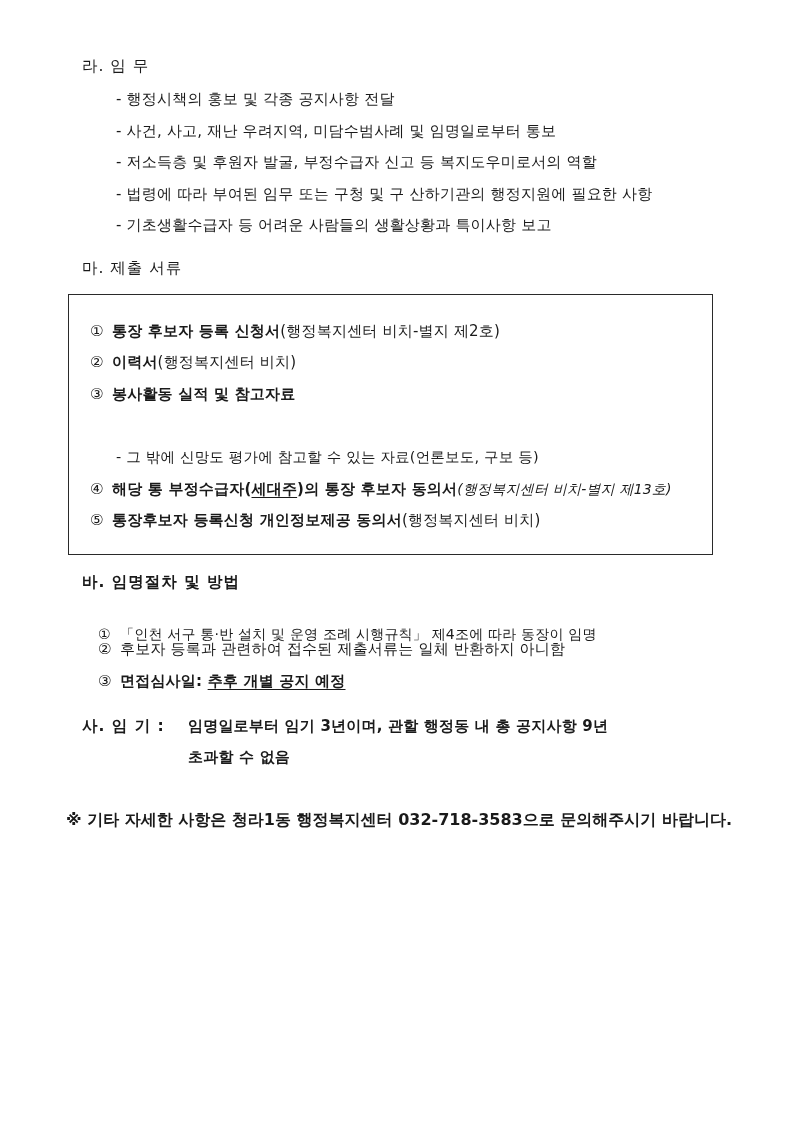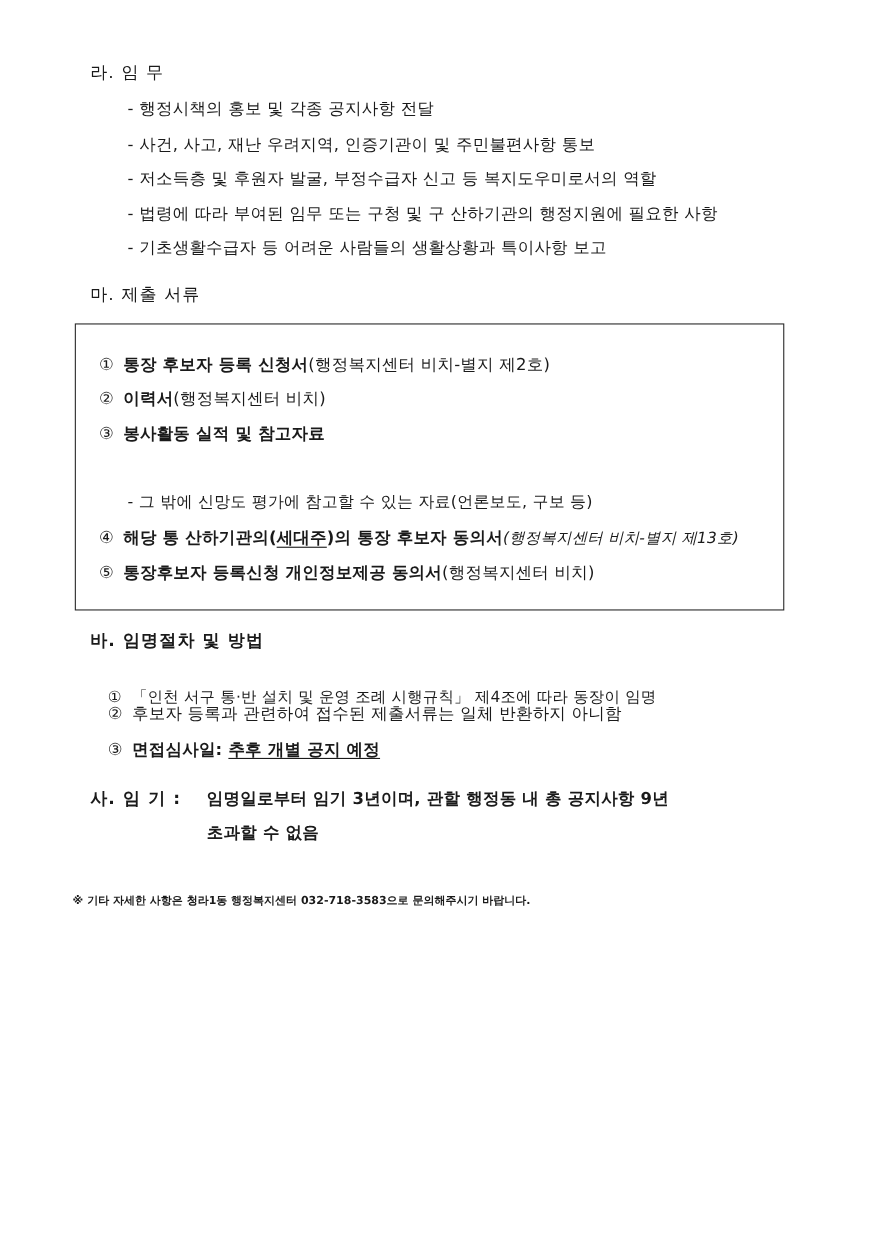--- a/index.html
+++ b/index.html
@@ -43,50 +43,50 @@
       box-sizing: border-box;
     }
     .underline {
       text-decoration: underline;
       text-underline-offset: 3px;
     }
     .circ {
       display: inline-block;
       width: 22px;
     }
-    .note { font-size: 10px; letter-spacing: 0px; }
+    .note { font-size: 16px; letter-spacing: 0px; }
   </style>
 </head>
 <body>
 
 <div class="page">
 
   <div class="line heading" style="left:82px; top:56px;">라. 임     무</div>
   <div class="line" style="left:116px; top:89px;">- 행정시책의 홍보 및 각종 공지사항 전달</div>
-  <div class="line" style="left:116px; top:121px;">- 사건, 사고, 재난 우려지역, 인증기관이 및 주민불편사항 통보</div>
+  <div class="line" style="left:116px; top:121px;">- 사건, 사고, 재난 우려지역, 미담수범사례 및 임명일로부터 통보</div>
   <div class="line" style="left:116px; top:152px;">- 저소득층 및 후원자 발굴, 부정수급자 신고 등 복지도우미로서의 역할</div>
   <div class="line" style="left:116px; top:184px;">- 법령에 따라 부여된 임무 또는 구청 및 구 산하기관의 행정지원에 필요한 사항</div>
   <div class="line" style="left:116px; top:215px;">- 기초생활수급자 등 어려운 사람들의 생활상황과 특이사항 보고</div>
 
   <div class="line heading" style="left:82px; top:258px;">마. 제출 서류</div>
 
   <div class="box"></div>
 
   <div class="line" style="left:90px; top:321px;">
     <span class="circ">①</span><span class="bold">통장 후보자 등록 신청서</span><span>(행정복지센터 비치-별지 제2호)</span>
   </div>
   <div class="line" style="left:90px; top:352px;">
     <span class="circ">②</span><span class="bold">이력서</span><span>(행정복지센터 비치)</span>
   </div>
   <div class="line" style="left:90px; top:384px;">
     <span class="circ">③</span><span class="bold">봉사활동 실적 및 참고자료</span>
   </div>
   <div class="line sub" style="left:116px; top:447px;">- 그 밖에 신망도 평가에 참고할 수 있는 자료(언론보도, 구보 등)</div>
   <div class="line" style="left:90px; top:479px;">
-    <span class="circ">④</span><span class="bold">해당 통 산하기관의(</span><span class="bold underline">세대주</span><span class="bold">)의 통장 후보자 동의서</span><span style="font-size:14px;font-style:italic;">(행정복지센터 비치-별지 제13호)</span>
+    <span class="circ">④</span><span class="bold">해당 통 부정수급자(</span><span class="bold underline">세대주</span><span class="bold">)의 통장 후보자 동의서</span><span style="font-size:14px;font-style:italic;">(행정복지센터 비치-별지 제13호)</span>
   </div>
   <div class="line" style="left:90px; top:510px;">
     <span class="circ">⑤</span><span class="bold">통장후보자 등록신청 개인정보제공 동의서</span><span>(행정복지센터 비치)</span>
   </div>
 
   <div class="line heading bold" style="left:82px; top:572px;">바. 임명절차 및 방법</div>
   <div class="line" style="left:98px; top:624px; font-size:14px;">
     <span class="circ">①</span><span>「인천 서구 통·반 설치 및 운영 조례 시행규칙」 제4조에 따라 동장이 임명</span>
   </div>
   <div class="line" style="left:98px; top:639px;">

